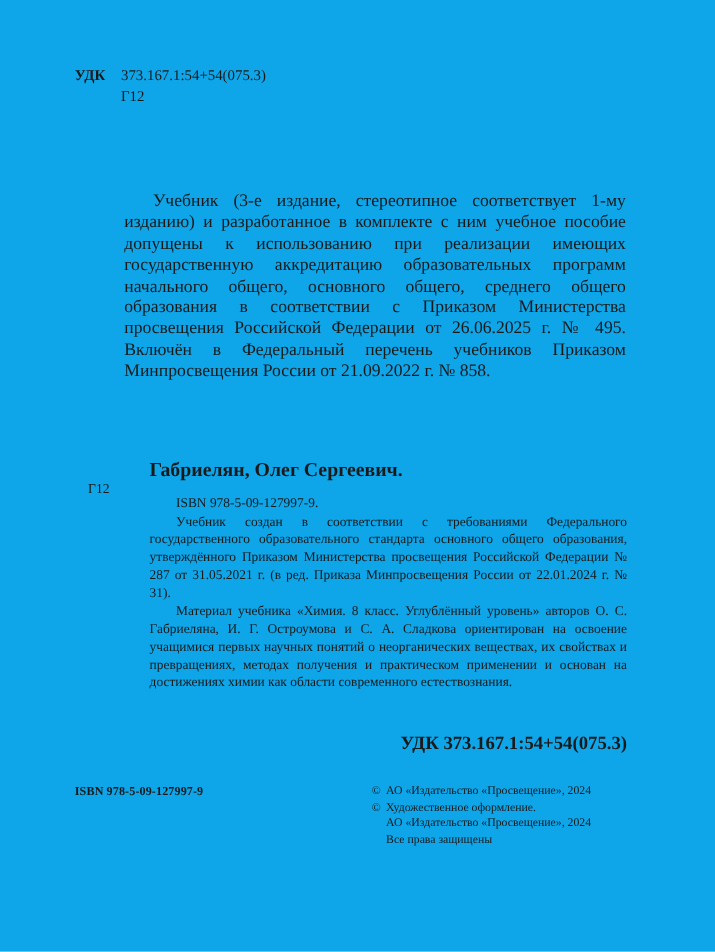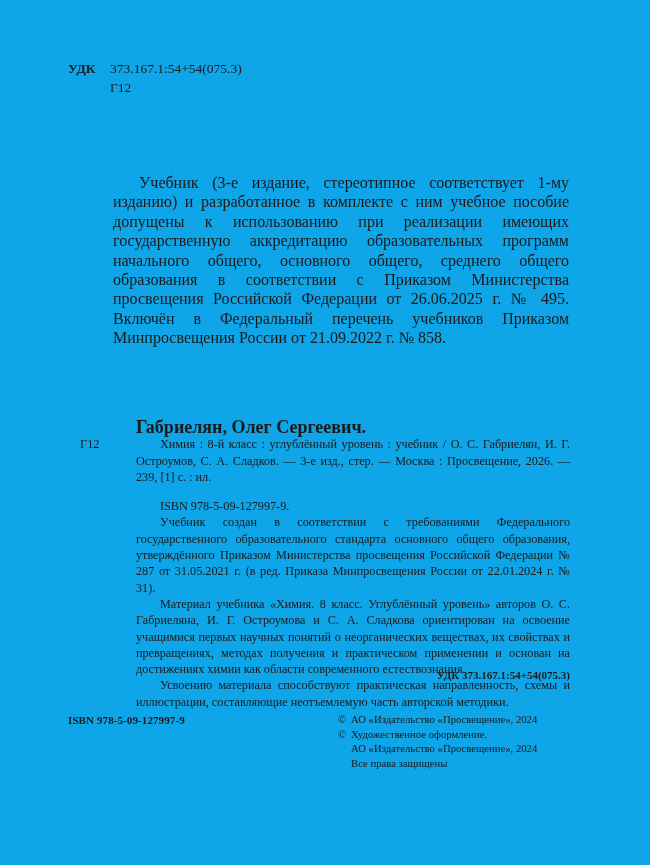--- a/index.html
+++ b/index.html
@@ -102,21 +102,21 @@
     text-align: justify;
   }
 
   
   .class-repeat {
     position: absolute;
     left: 68px;
     top: 668px;
     width: 502px;
     text-align: right;
-    font-size: 11px;
+    font-size: 17px;
     line-height: 15.6px;
     font-weight: 700;
   }
 
   
   .footer {
     position: absolute;
     left: 68px;
     top: 712px;
     width: 502px;
@@ -163,25 +163,23 @@
     </div>
   </div>
 
   <div class="approval">Учебник (3-е издание, стереотипное соответствует 1-му изданию) и разработанное в комплекте с ним учебное пособие допущены к использованию при реализации имеющих государственную аккредитацию образовательных программ начального общего, основного общего, среднего общего образования в соответствии с Приказом Министерства просвещения Российской Федерации от 26.06.2025 г. № 495. Включён в Федеральный перечень учебников Приказом Минпросвещения России от 21.09.2022 г. № 858.</div>
 
   <div class="biblio">
     <div class="biblio-author">Габриелян, Олег Сергеевич.</div>
     <div class="biblio-main">
       <div class="biblio-sigla">Г12</div>
       <div class="biblio-body">
-        <div class="biblio-title">Химия : 8-й класс : углублённый уровень : учебник / О. С. Габриелян, И. Г. Остроумов, С. А. Сладков. — 3-е изд., стер. — Москва : Просвещение, 2026. — 239, [1] с. : ил.</div>
         <div class="biblio-isbn">ISBN 978-5-09-127997-9.</div>
         <div class="biblio-note">Учебник создан в соответствии с требованиями Федерального государственного образовательного стандарта основного общего образования, утверждённого Приказом Министерства просвещения Российской Федерации № 287 от 31.05.2021 г. (в ред. Приказа Минпросвещения России от 22.01.2024 г. № 31).</div>
         <div class="biblio-note">Материал учебника «Химия. 8 класс. Углублённый уровень» авторов О. С. Габриеляна, И. Г. Остроумова и С. А. Сладкова ориентирован на освоение учащимися первых научных понятий о неорганических веществах, их свойствах и превращениях, методах получения и практическом применении и основан на достижениях химии как области современного естествознания.</div>
-        <div class="biblio-note">Усвоению материала способствуют практическая направленность, схемы и иллюстрации, составляющие неотъемлемую часть авторской методики.</div>
       </div>
     </div>
   </div>
 
   <div class="class-repeat">
     <div>УДК 373.167.1:54+54(075.3)</div>
   </div>
 
   <div class="footer">
     <div class="footer-isbn">ISBN 978-5-09-127997-9</div>

